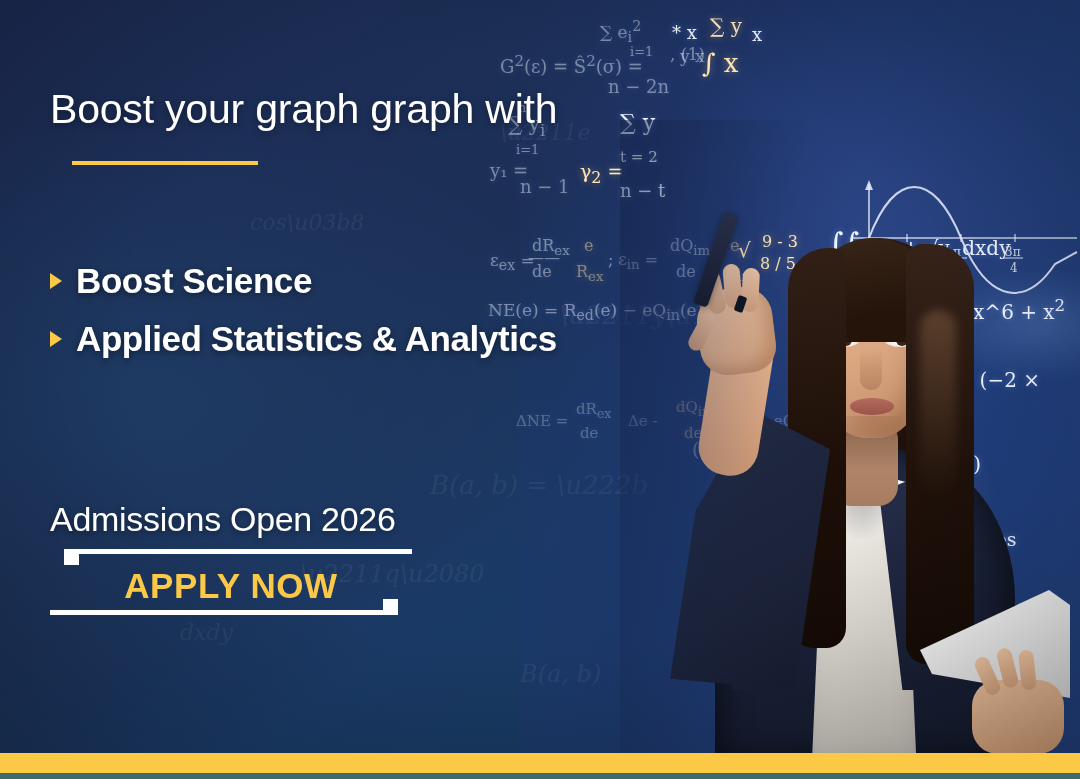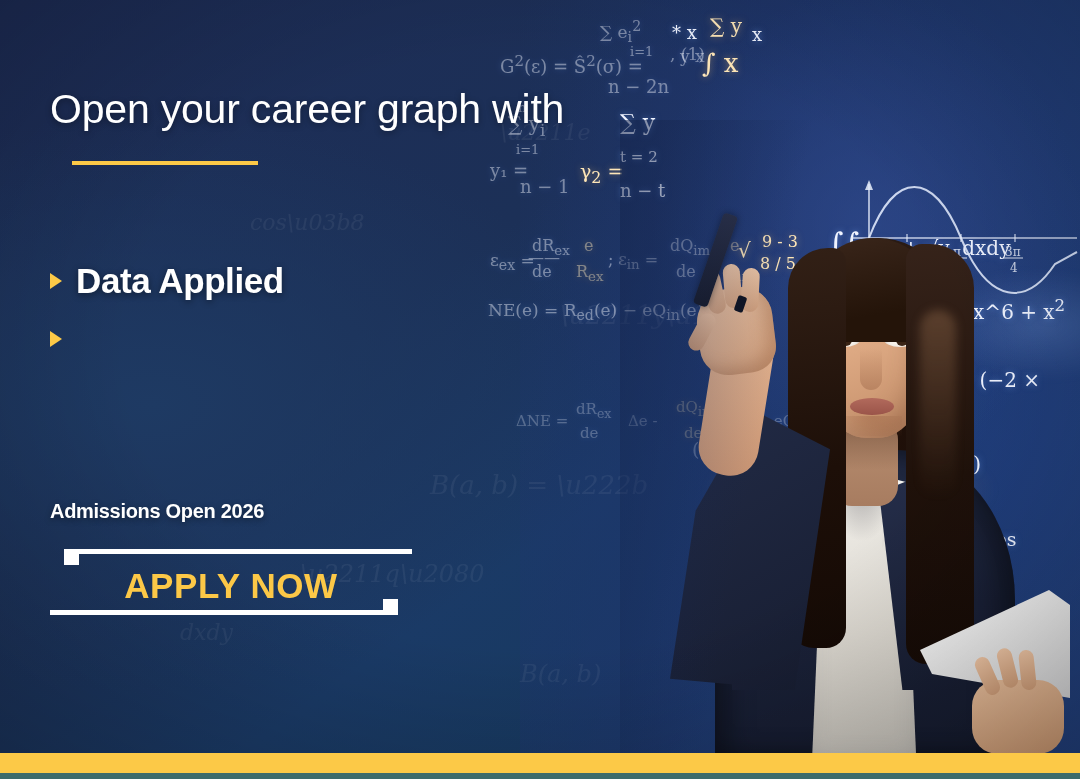--- a/index.html
+++ b/index.html
@@ -276,21 +276,21 @@
     margin-right:14px; flex:0 0 auto;
   }
   .program-label {
     font-size:35px; font-weight:bold; color:#ffffff;
     letter-spacing:-.4px; white-space:nowrap;
     text-shadow:0 2px 7px rgba(0,0,0,.45);
   }
 
   .admissions {
     position:absolute; left:0; top:500px;
-    font-size:20px; font-weight:bold; color:#ffffff;
+    font-size:34px; font-weight:normal; color:#ffffff;
     letter-spacing:-.3px; white-space:nowrap;
     text-shadow:0 2px 6px rgba(0,0,0,.4);
   }
 
   
   .cta { position:absolute; left:0; top:549px; width:362px; height:66px; }
   .cta-bar-top {
     position:absolute; left:14px; top:0; width:348px; height:5px; background:#ffffff;
   }
   .cta-tab-top {
@@ -460,33 +460,34 @@
     <div class="finger2 g1"></div>
     <div class="finger2 g2"></div>
     <div class="finger2 g3"></div>
     <div class="person-shade"></div>
   </div>
 
   <div class="vignette"></div>
 
   <div class="content">
 
-    <div class="headline">Open your career graph with</div>
+    <div class="headline">Boost your graph graph with</div>
 
     <div class="subhead-row">
       <div class="subhead-rule"></div>
     </div>
 
     <div class="programs">
       <div class="program">
         <span class="tri"></span>
-        <span class="program-label">Data Applied</span>
+        <span class="program-label">Boost Science</span>
       </div>
       <div class="program">
         <span class="tri"></span>
+        <span class="program-label">Applied Statistics &amp; Analytics</span>
       </div>
     </div>
 
     <div class="admissions">Admissions Open 2026</div>
 
     <div class="cta">
       <div class="cta-bar-top"></div>
       <div class="cta-tab-top"></div>
       <div class="cta-label">APPLY NOW</div>
       <div class="cta-bar-bot"></div>

